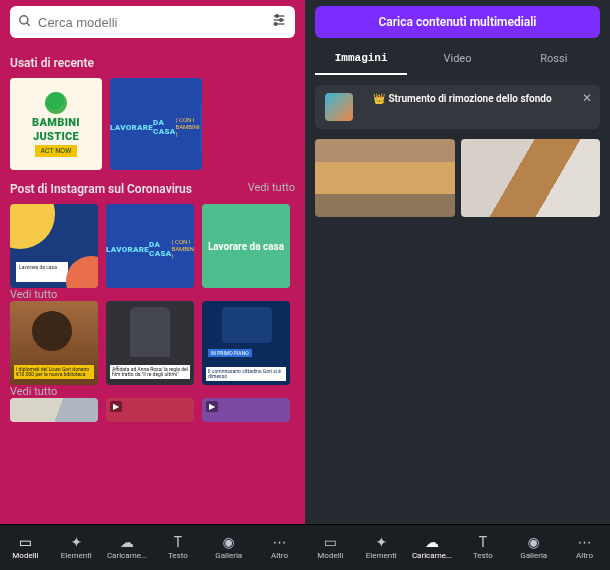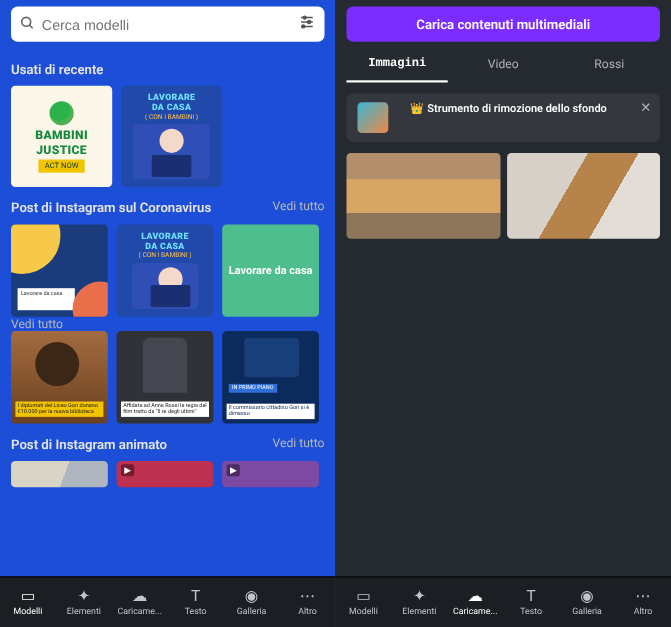--- a/index.html
+++ b/index.html
@@ -4,21 +4,21 @@
 <style>
   * { box-sizing: border-box; margin: 0; padding: 0; }
   body {
     width: 610px; height: 570px;
     background: #0f1216;
     font-family: -apple-system, BlinkMacSystemFont, "Segoe UI", Roboto, sans-serif;
     color: #fff;
     display: flex;
     overflow: hidden;
   }
-  .left { width: 305px; height: 100%; background: #1d4ed8; display: flex; flex-direction: column; position: relative; }
+  .left { width: 305px; height: 100%; background: #be185d; display: flex; flex-direction: column; position: relative; }
   .right { width: 305px; height: 100%; background: #252a30; display: flex; flex-direction: column; position: relative; }
 
   
   .searchbar {
     margin: 6px 10px;
     background: #fff;
     border-radius: 6px;
     height: 32px;
     display: flex;
     align-items: center;
@@ -42,21 +42,21 @@
   .card.sq2 { width: 88px; height: 84px; }
   .card.wide { width: 88px; height: 24px; }
 
   
   .climate { background: #fcf7e8; display:flex; flex-direction:column; align-items:center; justify-content:center; gap:3px; }
   .earth { width:22px; height:22px; border-radius:50%; background: radial-gradient(circle at 40% 35%, #2bb24c 0 10px, #47b551 10px, #4caf50 14px); position:relative; }
   .climate-txt { font-size:11px; font-weight:900; color:#158a3f; text-align:center; line-height:1; letter-spacing:0.3px; }
   .actnow { background:#f2c400; color:#0f3d1f; font-size:7px; font-weight:400; padding:2px 6px; }
 
   
-  .lavorare { background:#2149a9; display:flex; flex-direction:column; align-items:center; padding-top:6px; }
+  .lavorare { background:#2149a9; display:flex; flex-direction:row; align-items:center; padding-top:6px; }
   .lavorare .t1 { font-size:8px; font-weight:900; color:#6fe0ff; letter-spacing:0.3px; }
   .lavorare .t2 { font-size:6px; color:#ffc24b; margin:1px 0 3px; }
   .lavorare .ill { width:70px; height:50px; background:#2f4fb6; border-radius:4px; position:relative; }
   .lavorare .ill:before { content:""; position:absolute; width:22px; height:22px; border-radius:50%; background:#f4d9c9; top:4px; left:24px; }
   .lavorare .ill:after { content:""; position:absolute; width:36px; height:20px; border-radius:2px; background:#1a2f72; bottom:2px; left:17px; }
 
   
   .abstract1 { background:#1a3c7d; position:relative; overflow:hidden; }
   .abstract1:before { content:""; position:absolute; width:70px; height:70px; border-radius:50%; background:#f7c948; top:-25px; left:-25px; }
   .abstract1:after { content:""; position:absolute; width:50px; height:50px; border-radius:50%; background:#e86f4a; bottom:-18px; right:-18px; }
@@ -210,21 +210,20 @@
         <div class="strip">Affidata ad Anna Rossi la regia del film tratto da "Il re degli ultimi"</div>
       </div>
       <div class="card sq2 news3">
         <div class="fig"></div>
         <div class="tag">IN PRIMO PIANO</div>
         <div class="strip">Il commissario cittadino Gori si è dimesso</div>
       </div>
     </div>
 
     <div class="section-head">
-      <div class="section-title">Post di Instagram animato</div>
       <div class="see-all">Vedi tutto</div>
     </div>
     <div class="row">
       <div class="card wide anim1"></div>
       <div class="card wide anim2"></div>
       <div class="card wide anim3"></div>
     </div>
   </div>
 
   <div class="nav">

